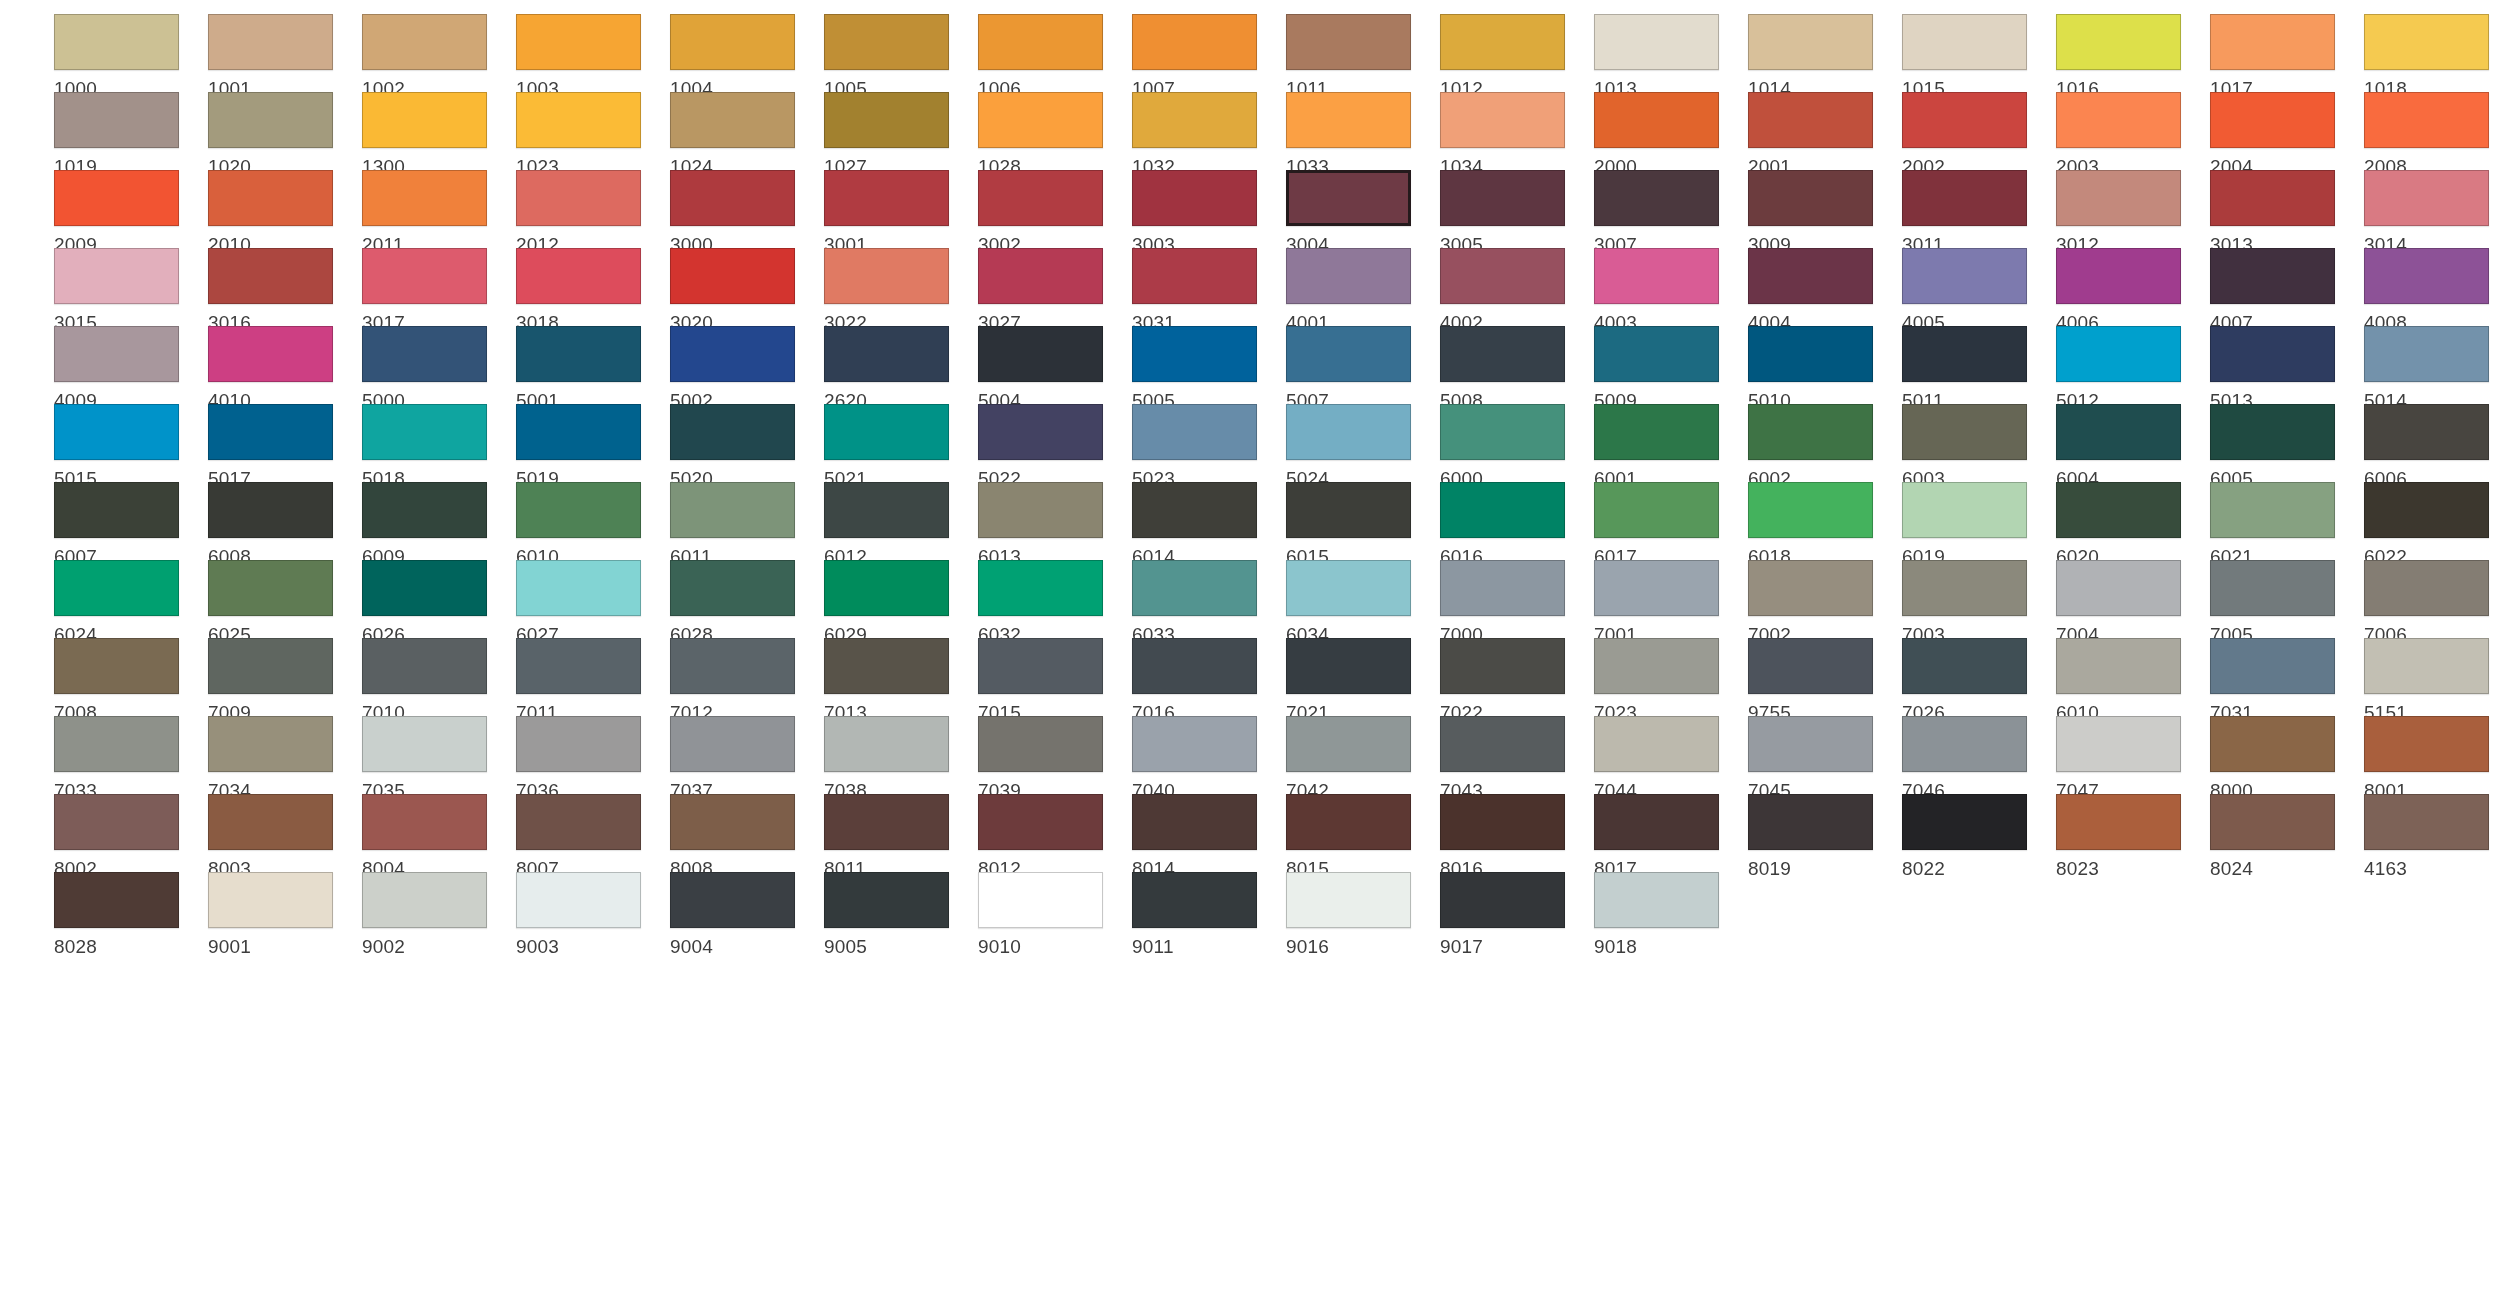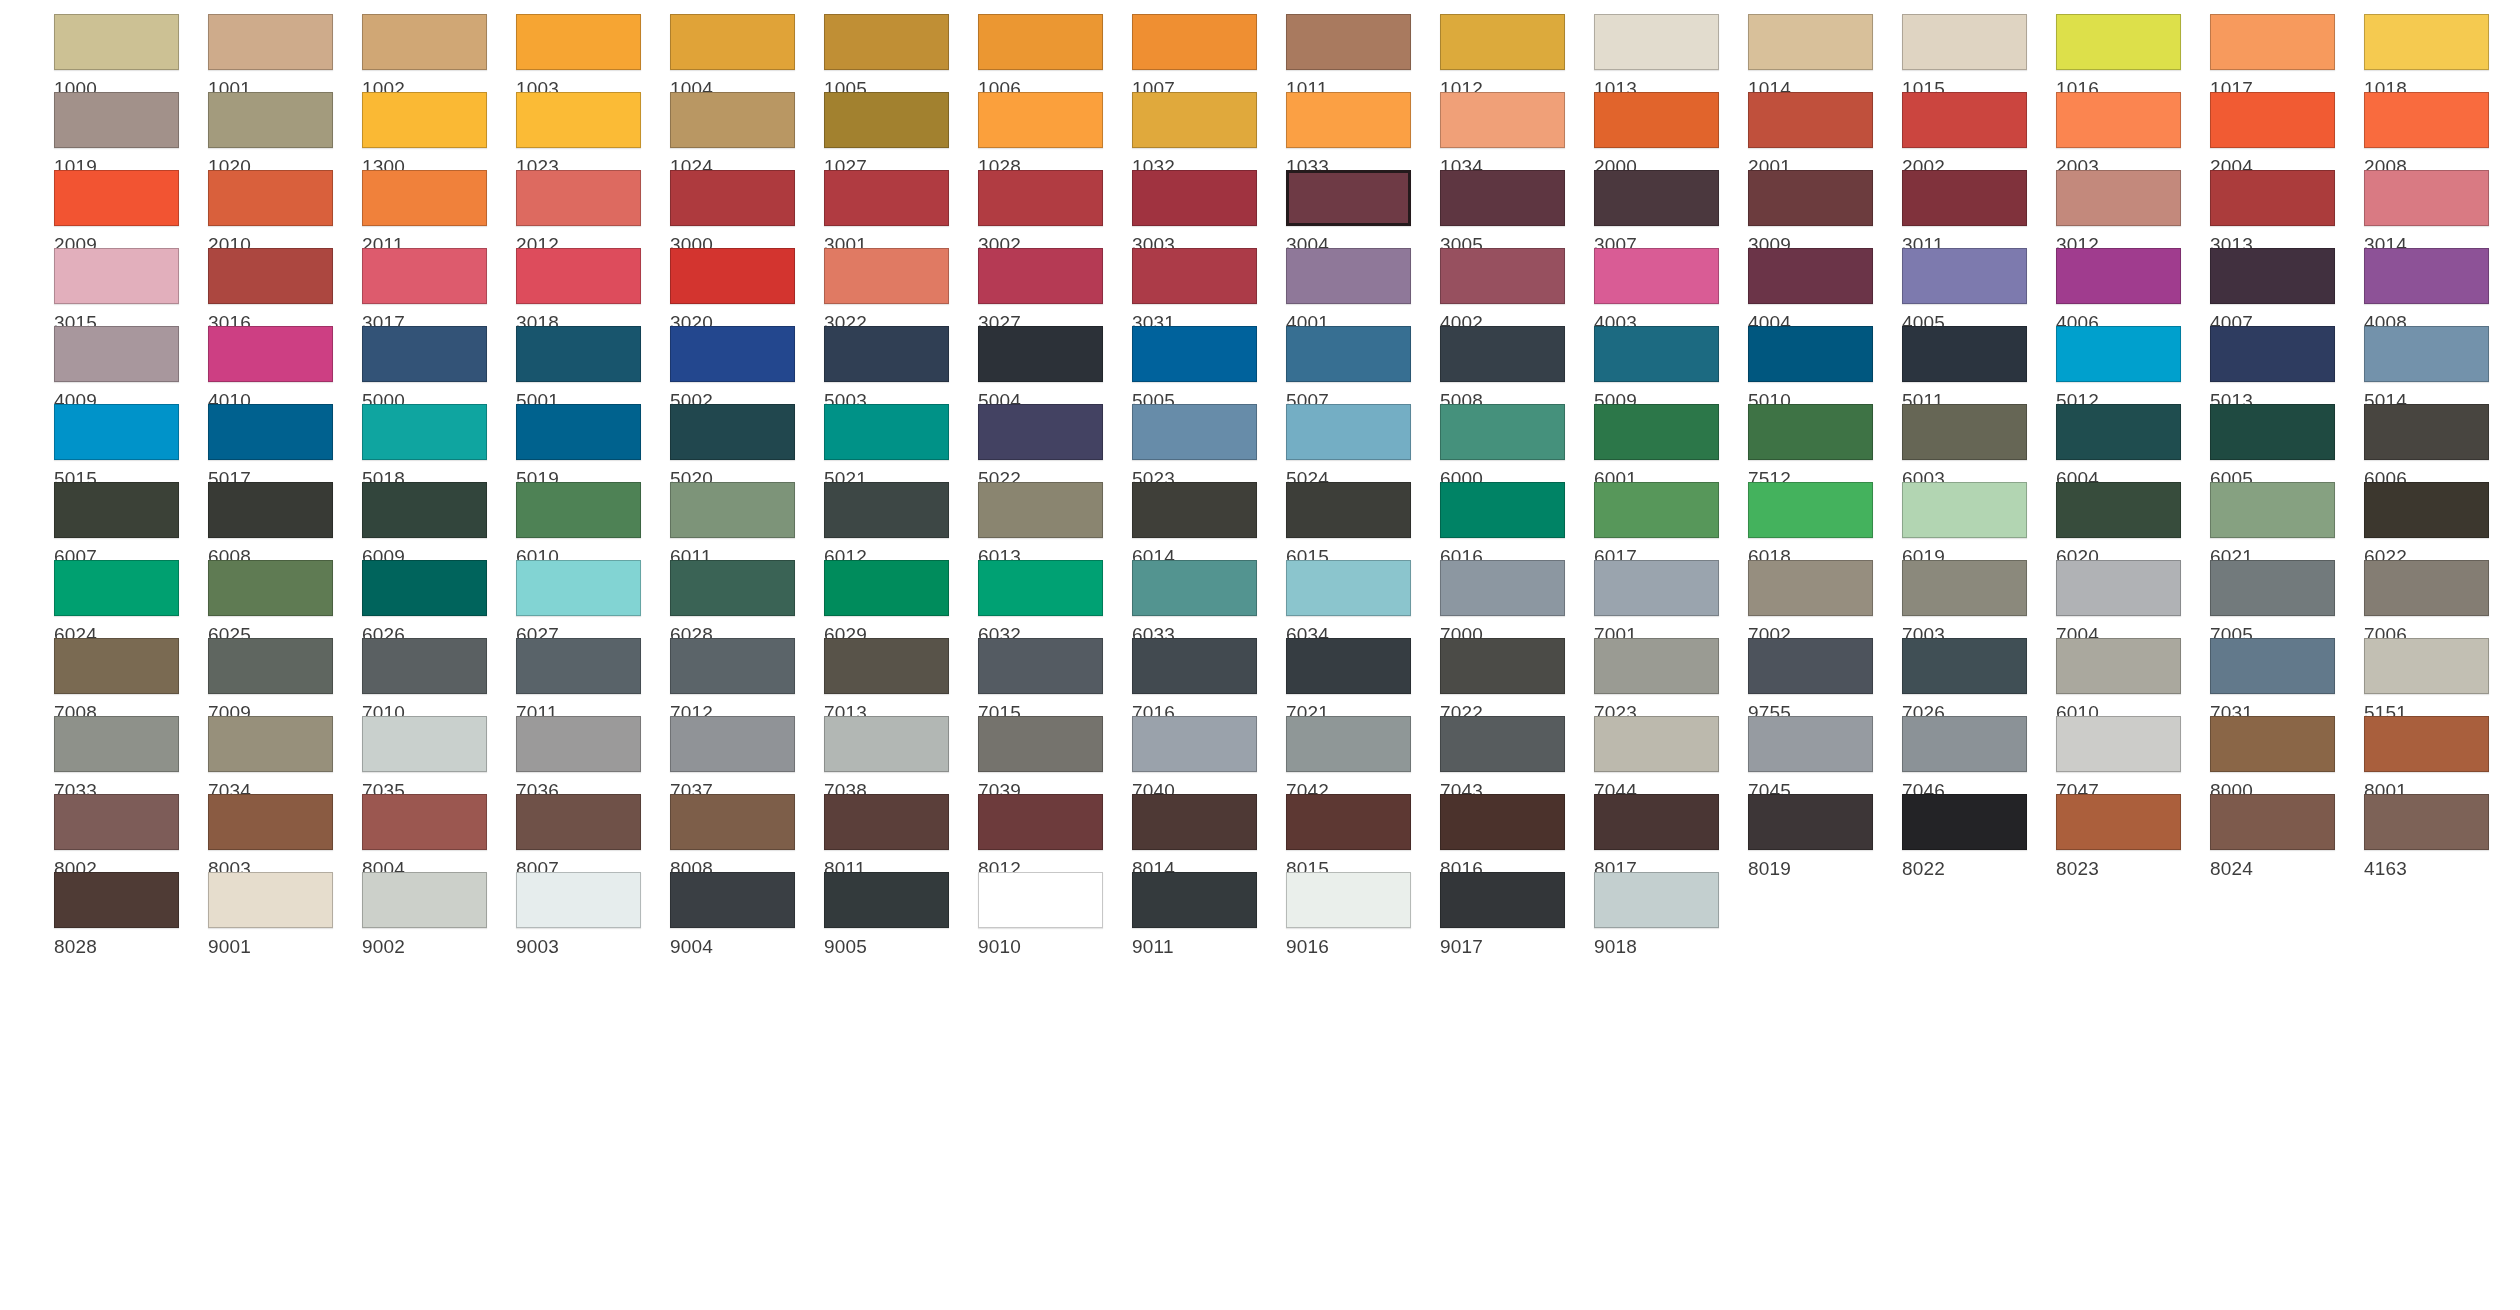--- a/index.html
+++ b/index.html
@@ -342,21 +342,21 @@
       <div class="swatch-cell">
         <div class="swatch-chip" title="5001" style="background-color: rgb(24, 85, 109);"></div>
         <div class="swatch-label">5001</div>
       </div>
       <div class="swatch-cell">
         <div class="swatch-chip" title="5002" style="background-color: rgb(35, 71, 142);"></div>
         <div class="swatch-label">5002</div>
       </div>
       <div class="swatch-cell">
         <div class="swatch-chip" title="5003" style="background-color: rgb(48, 63, 84);"></div>
-        <div class="swatch-label">5003</div>
+        <div class="swatch-label">2620</div>
       </div>
       <div class="swatch-cell">
         <div class="swatch-chip" title="5004" style="background-color: rgb(44, 49, 56);"></div>
         <div class="swatch-label">5004</div>
       </div>
       <div class="swatch-cell">
         <div class="swatch-chip" title="5005" style="background-color: rgb(0, 98, 156);"></div>
         <div class="swatch-label">5005</div>
       </div>
       <div class="swatch-cell">
@@ -432,21 +432,21 @@
       <div class="swatch-cell">
         <div class="swatch-chip" title="6000" style="background-color: rgb(69, 145, 124);"></div>
         <div class="swatch-label">6000</div>
       </div>
       <div class="swatch-cell">
         <div class="swatch-chip" title="6001" style="background-color: rgb(44, 119, 73);"></div>
         <div class="swatch-label">6001</div>
       </div>
       <div class="swatch-cell">
         <div class="swatch-chip" title="6002" style="background-color: rgb(62, 115, 69);"></div>
-        <div class="swatch-label">7512</div>
+        <div class="swatch-label">6002</div>
       </div>
       <div class="swatch-cell">
         <div class="swatch-chip" title="6003" style="background-color: rgb(102, 102, 85);"></div>
         <div class="swatch-label">6003</div>
       </div>
       <div class="swatch-cell">
         <div class="swatch-chip" title="6004" style="background-color: rgb(31, 77, 79);"></div>
         <div class="swatch-label">6004</div>
       </div>
       <div class="swatch-cell">

